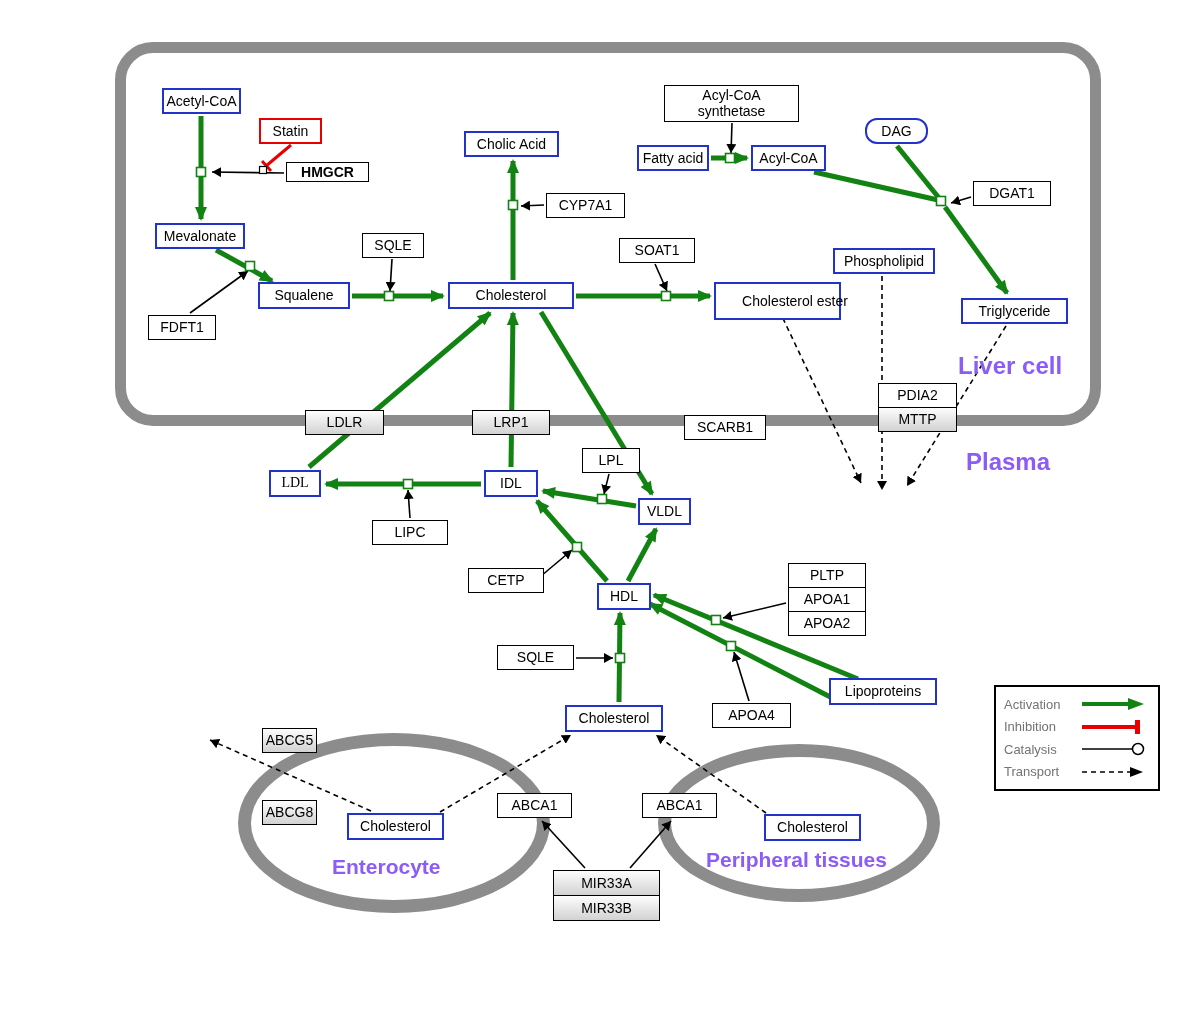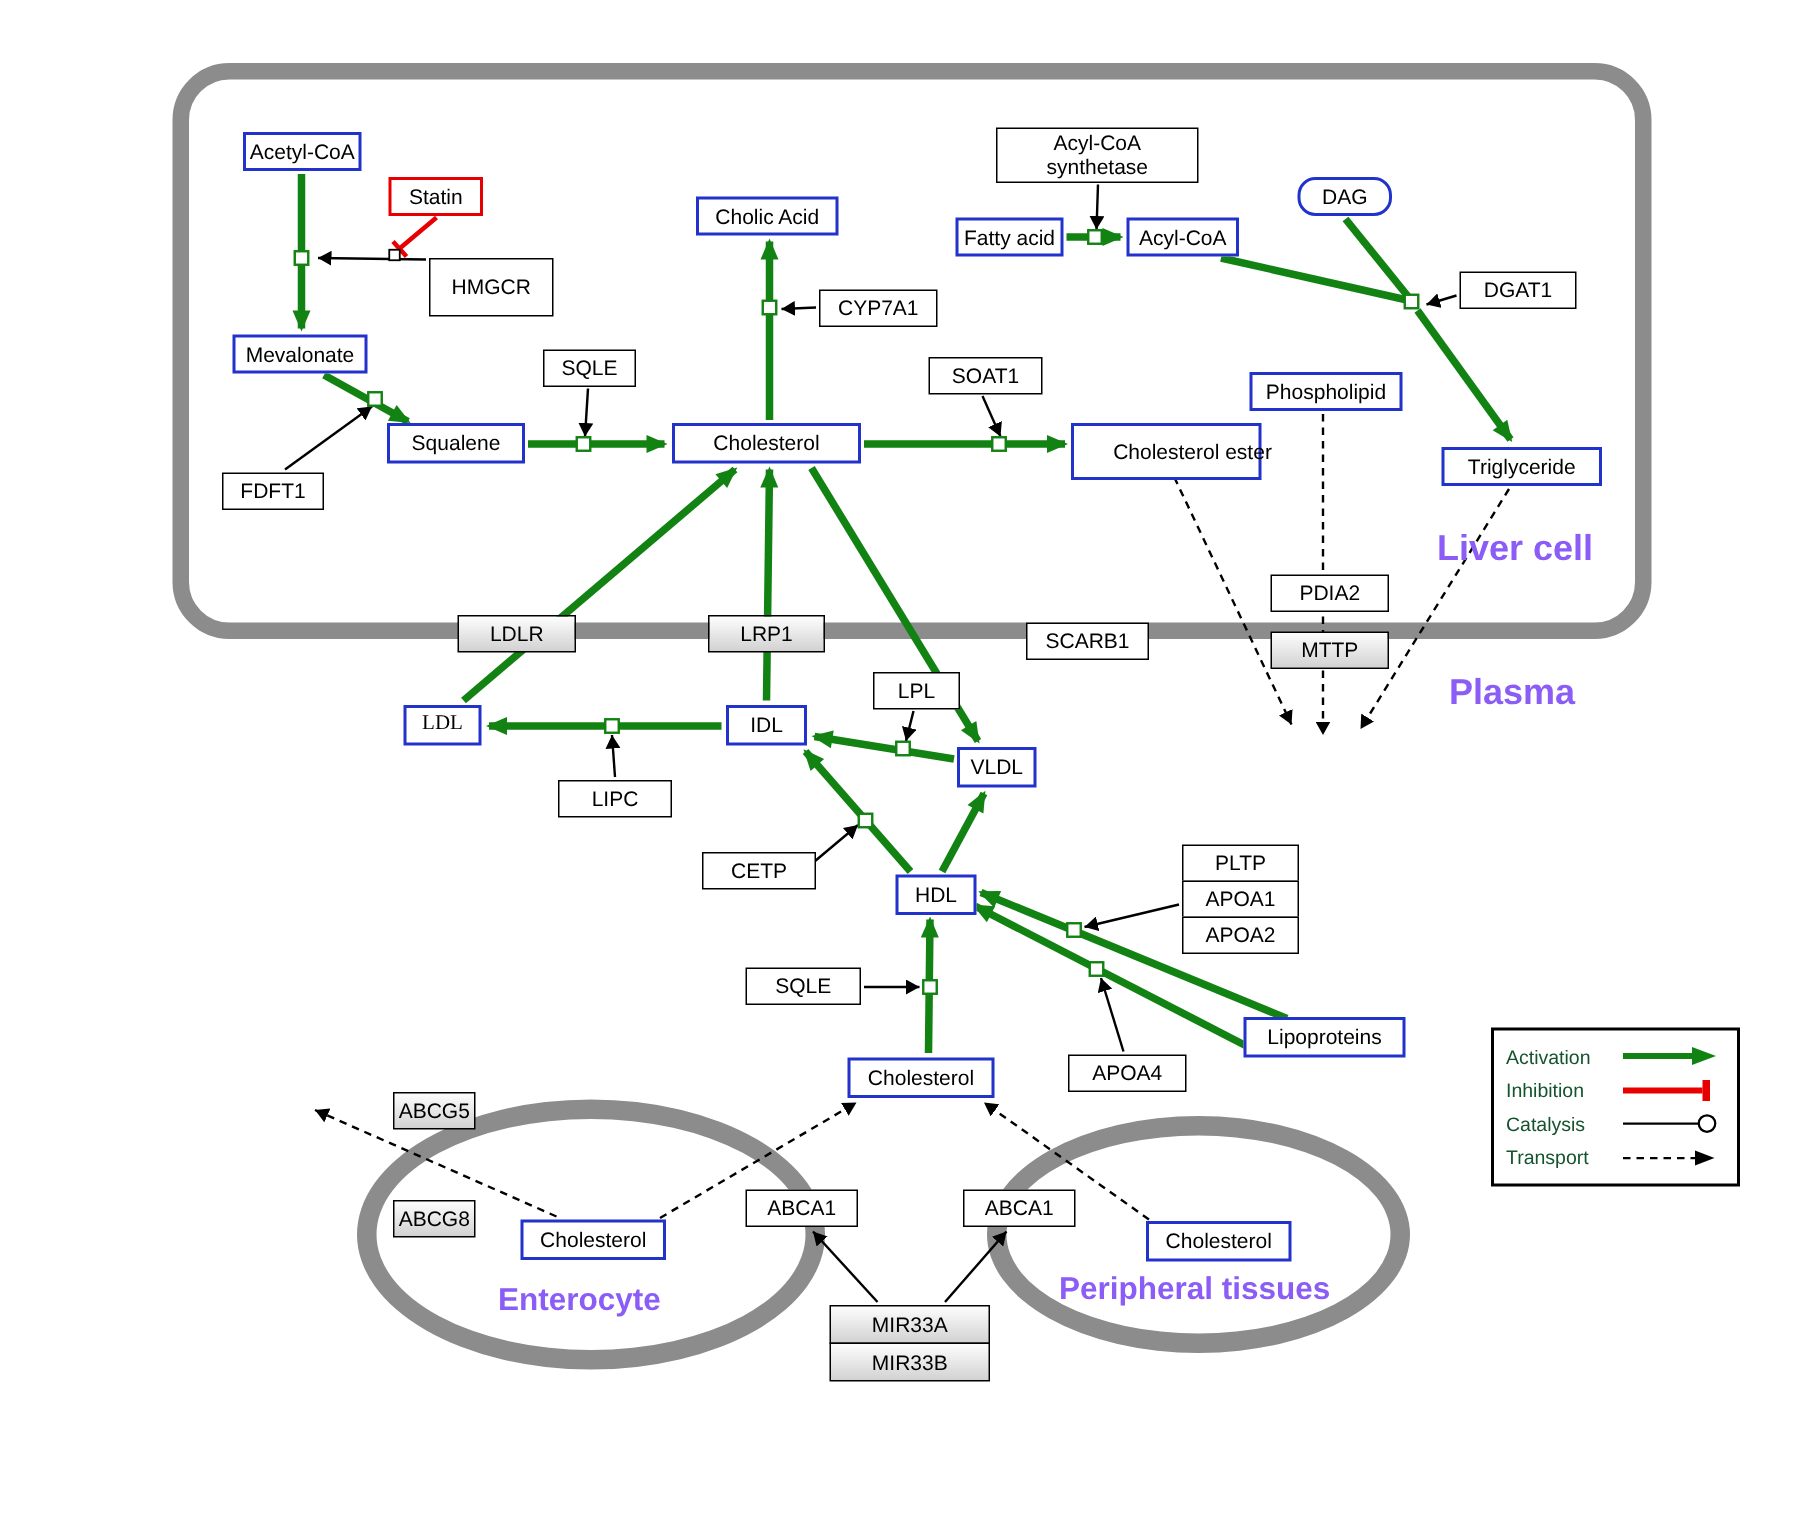--- a/index.html
+++ b/index.html
@@ -28,21 +28,21 @@
   .two-line{white-space:normal;line-height:1.1;}
   
   #apo-table{position:absolute;left:903px;top:523px;display:grid;grid-template-columns:80px 80px;}
   #apo-table .cell{position:relative;width:80px;height:25px;margin-top:-1px;margin-left:-1px;
         box-sizing:border-box;border:1px solid #000;background:#fff;display:flex;align-items:center;
         justify-content:center;font-size:14px;}
   
   #legend{position:absolute;left:994px;top:685px;width:166px;height:106px;box-sizing:border-box;
         border:2px solid #000;background:#fff;padding:7px 8px;display:flex;flex-direction:column;justify-content:space-between;}
   .legend-row{display:flex;align-items:center;justify-content:space-between;height:20px;}
-  .legend-row span{font-size:13px;color:#14532d;}
+  .legend-row span{font-size:13px;color:#737373;}
 </style>
 </head>
 <body>
 
 <div id="canvas">
 
   <div id="liver-membrane" class="compartment"></div>
   <div id="enterocyte-membrane" class="compartment"></div>
   <div id="peripheral-membrane" class="compartment"></div>
 
@@ -128,21 +128,21 @@
     <rect x="259.5" y="166.5" width="7" height="7" fill="#fff" stroke="#000" stroke-width="1.2"></rect>
   </svg>
 
   <div class="comp-label big" style="left:958px;top:352px;">Liver cell</div>
   <div class="comp-label big" style="left:966px;top:448px;">Plasma</div>
   <div class="comp-label med" style="left:332px;top:855px;">Enterocyte</div>
   <div class="comp-label med" style="left:706px;top:848px;">Peripheral tissues</div>
 
   <div class="node metab" style="left:162px;top:88px;width:79px;height:26px;">Acetyl-CoA</div>
   <div class="node drug" style="left:259px;top:118px;width:63px;height:26px;">Statin</div>
-  <div class="node gene" style="left:286px;top:172px;width:83px;height:39px;">HMGCR</div>
+  <div class="node gene" style="left:286px;top:162px;width:83px;height:20px;font-weight:bold;">HMGCR</div>
   <div class="node metab" style="left:155px;top:223px;width:90px;height:26px;">Mevalonate</div>
   <div class="node gene" style="left:148px;top:315px;width:68px;height:25px;">FDFT1</div>
   <div class="node metab" style="left:258px;top:282px;width:92px;height:27px;">Squalene</div>
   <div class="node gene" style="left:362px;top:233px;width:62px;height:25px;">SQLE</div>
   <div class="node metab" style="left:448px;top:282px;width:126px;height:27px;">Cholesterol</div>
   <div class="node metab" style="left:464px;top:131px;width:95px;height:26px;">Cholic Acid</div>
   <div class="node gene" style="left:546px;top:193px;width:79px;height:25px;">CYP7A1</div>
   <div class="node gene" style="left:619px;top:238px;width:76px;height:25px;">SOAT1</div>
   <div class="node metab" style="left:714px;top:282px;width:127px;height:38px;padding-left:35px;">Cholesterol ester</div>
   <div class="node metab" style="left:637px;top:145px;width:72px;height:26px;">Fatty acid</div>
@@ -152,21 +152,21 @@
   </div>
   <div class="node metab" style="left:751px;top:145px;width:75px;height:26px;">Acyl-CoA</div>
   <div class="node metab" style="left:865px;top:118px;width:63px;height:26px;border-radius:12px;">DAG</div>
   <div class="node gene" style="left:973px;top:181px;width:78px;height:25px;">DGAT1</div>
   <div class="node metab" style="left:833px;top:248px;width:102px;height:26px;">Phospholipid</div>
   <div class="node metab" style="left:961px;top:298px;width:107px;height:26px;">Triglyceride</div>
 
   <div class="node gene grayfill" style="left:305px;top:410px;width:79px;height:25px;">LDLR</div>
   <div class="node gene grayfill" style="left:472px;top:410px;width:78px;height:25px;">LRP1</div>
   <div class="node gene" style="left:684px;top:415px;width:82px;height:25px;">SCARB1</div>
-  <div class="stack" style="left:847px;top:383px;width:79px;gap:14px;">
+  <div class="stack" style="left:878px;top:383px;width:79px;">
     <div class="node gene" style="height:25px;">PDIA2</div>
     <div class="node gene grayfill" style="height:25px;">MTTP</div>
   </div>
 
   <div class="node metab" style="left:269px;top:470px;width:52px;height:27px;font-family:Liberation Serif, serif;">LDL</div>
   <div class="node metab" style="left:484px;top:470px;width:54px;height:27px;">IDL</div>
   <div class="node gene" style="left:372px;top:520px;width:76px;height:25px;">LIPC</div>
   <div class="node gene" style="left:582px;top:448px;width:58px;height:25px;">LPL</div>
   <div class="node metab" style="left:638px;top:498px;width:53px;height:27px;">VLDL</div>
   <div class="node gene" style="left:468px;top:568px;width:76px;height:25px;">CETP</div>

